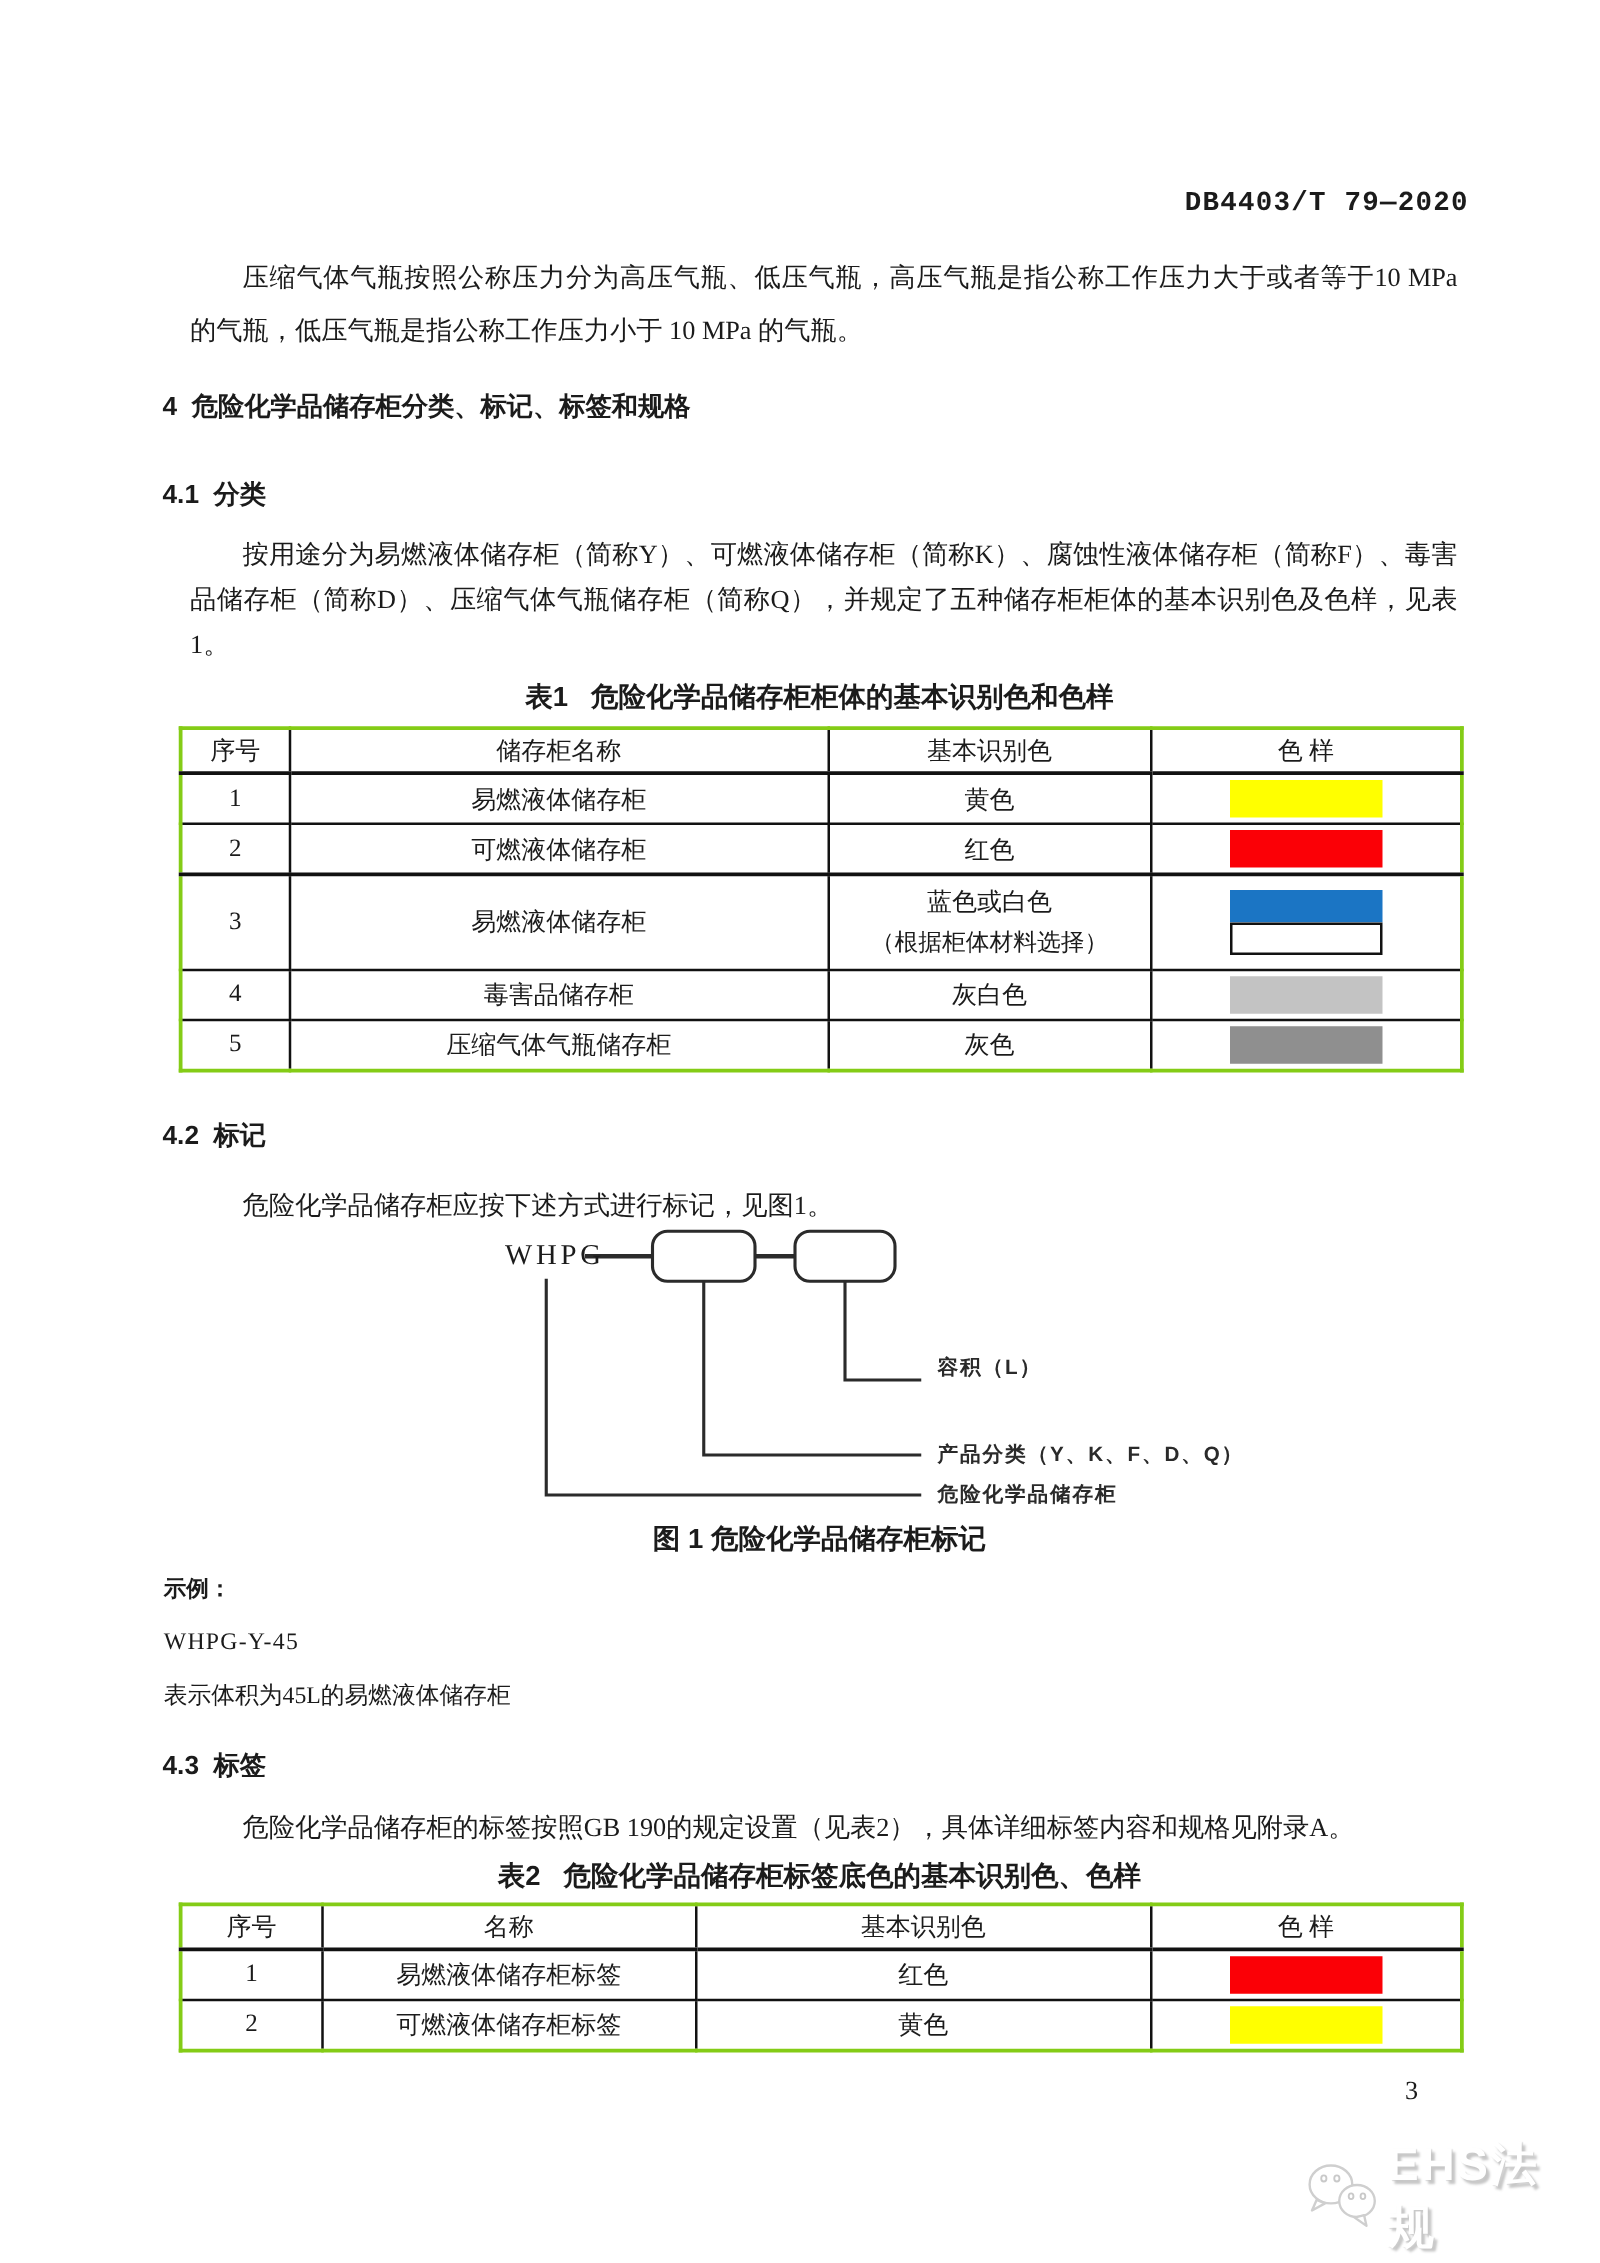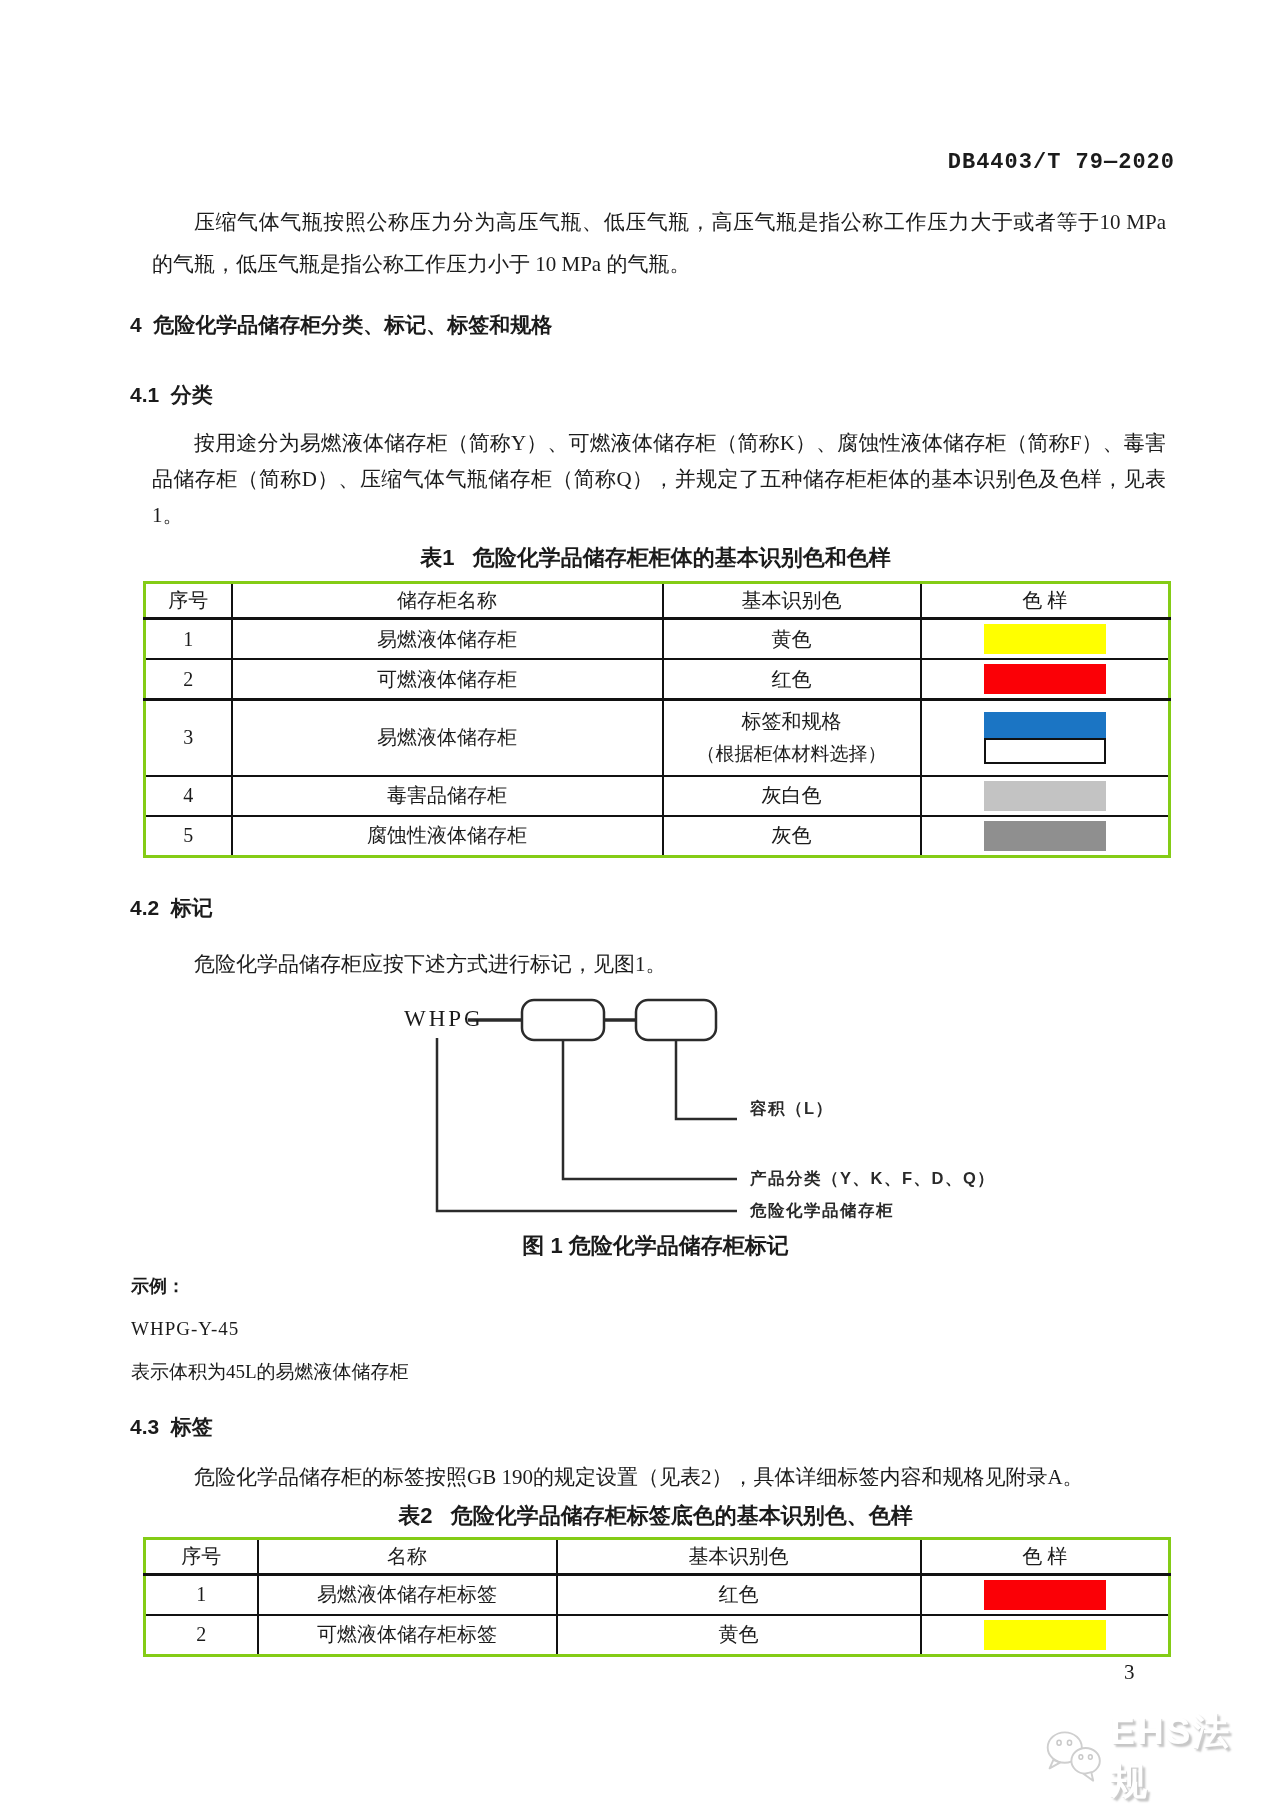--- a/index.html
+++ b/index.html
@@ -45,21 +45,21 @@
   #table1 tr.r { height:37px; }
   #table1 tr.r3 { height:76px; border-top:3px solid #111; }
   #table2 tr.r { height:35px; }
   .swatch { width:122px; height:30px; margin:2px auto; }
   .swatch.half { height:26px; margin:0 auto; }
   .swatch.bordered { border:2.5px solid #111; background:#fff; }
   .note-line { display:block; font-size:19px; margin-top:6px; }
   .h42 { margin-top:36px; }
   .para42 { margin-top:24px; line-height:36px; }
   
-  .figure { position:relative; margin-top:16px; width:1176px; height:232px; }
+  .figure { position:relative; margin-top:1px; width:1176px; height:232px; }
   .figure svg { position:absolute; left:0; top:0; }
   .whpg {
     position:absolute; left:404px; top:8px; font-size:23px; letter-spacing:3px;
     font-family:"Liberation Serif","DejaVu Serif",serif;
   }
   .fig-label {
     position:absolute; left:750px;
     font-family:"Liberation Sans","DejaVu Sans",sans-serif;
     font-weight:bold; font-size:16.5px; letter-spacing:1.5px; color:#2a2a2a;
   }
@@ -135,39 +135,39 @@
       <td>可燃液体储存柜</td>
       <td>红色</td>
       <td>
             <div class="swatch" style="background-color: rgb(251, 0, 6);"></div>
           </td>
     </tr>
     <tr class="r r3">
       <td>3</td>
       <td>易燃液体储存柜</td>
       <td>
-        <span>标签和规格</span>
+        <span>蓝色或白色</span>
         <span class="note-line">（根据柜体材料选择）</span>
       </td>
       <td>
         <div class="swatch half" style="background-color: rgb(27, 117, 196);"></div>
         <div class="swatch half bordered" style="background-color: rgb(255, 255, 255);"></div>
       </td>
     </tr>
     <tr class="r">
       <td>4</td>
       <td>毒害品储存柜</td>
       <td>灰白色</td>
       <td>
             <div class="swatch" style="background-color: rgb(195, 195, 195);"></div>
           </td>
     </tr>
     <tr class="r">
       <td>5</td>
-      <td>腐蚀性液体储存柜</td>
+      <td>压缩气体气瓶储存柜</td>
       <td>灰色</td>
       <td>
             <div class="swatch" style="background-color: rgb(143, 143, 143);"></div>
           </td>
     </tr>
   </tbody>
     </table>
 
   <div class="h-num h42">4.2  标记</div>
 

